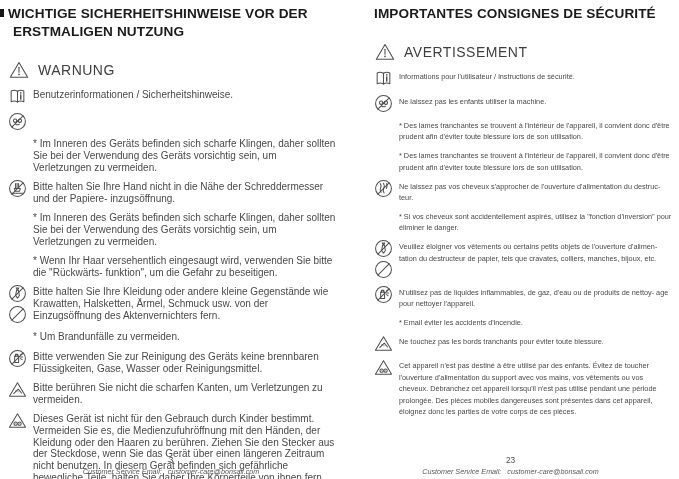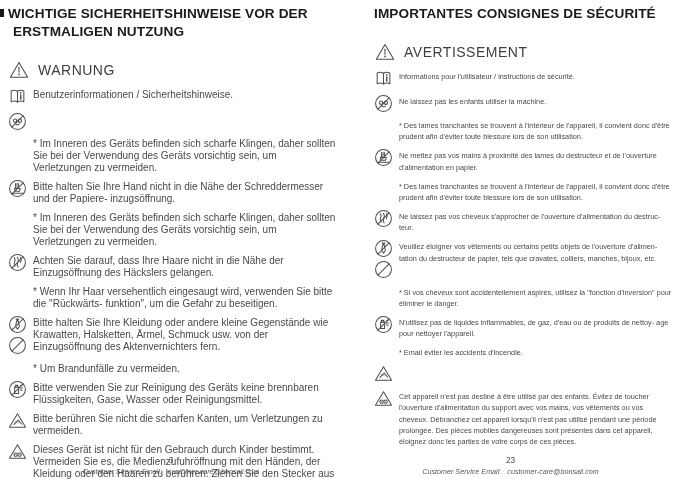--- a/index.html
+++ b/index.html
@@ -97,34 +97,20 @@
                 </svg>
               </span>
             </div>
             <div class="item-text">Bitte halten Sie Ihre Hand nicht in die Nähe der Schreddermesser und der Papiere- inzugsöffnung.</div>
           </div>
           <div class="item-row">
             <div class="icon-cell"></div>
             <div class="item-text">* Im Inneren des Geräts befinden sich scharfe Klingen, daher sollten Sie bei der Verwendung des Geräts vorsichtig sein, um Verletzungen zu vermeiden.</div>
           </div>
           <div class="item-row">
-            <div class="icon-cell">
-              <span>
-                <svg class="icon" viewBox="0 0 24 24" fill="none" stroke="#4f4f4f" stroke-width="1.3" stroke-linecap="round" stroke-linejoin="round">
-                  <circle cx="12" cy="12" r="10"></circle>
-                  <path d="M8 5.8 q2 3 .2 6 q-1.4 2.4 .8 5"></path>
-                  <path d="M12 5.4 q2 3.2 .2 6.6 q-1.4 2.8 .6 5.6"></path>
-                  <path d="M15.8 5.8 q1.6 3 -.2 6.2"></path>
-                  <line x1="4.9" y1="19.1" x2="19.1" y2="4.9"></line>
-                </svg>
-              </span>
-            </div>
-            <div class="item-text">Achten Sie darauf, dass Ihre Haare nicht in die Nähe der Einzugsöffnung des Häckslers gelangen.</div>
-          </div>
-          <div class="item-row">
             <div class="icon-cell"></div>
             <div class="item-text">* Wenn Ihr Haar versehentlich eingesaugt wird, verwenden Sie bitte die "Rückwärts- funktion", um die Gefahr zu beseitigen.</div>
           </div>
           <div class="item-row">
             <div class="icon-cell">
               <span>
                 <svg class="icon" viewBox="0 0 24 24" fill="none" stroke="#4f4f4f" stroke-width="1.3" stroke-linecap="round" stroke-linejoin="round">
                   <circle cx="12" cy="12" r="10"></circle>
                   <path d="M10.4 5 H13.6 L12 7.6 Z"></path>
                   <path d="M10.9 7.6 L9.6 14.6 L12 17.8 L14.4 14.6 L13.1 7.6 Z"></path>
@@ -236,73 +222,59 @@
                 </svg>
               </span>
             </div>
             <div class="item-text">Ne laissez pas les enfants utiliser la machine.</div>
           </div>
           <div class="item-row">
             <div class="icon-cell"></div>
             <div class="item-text">* Des lames tranchantes se trouvent à l'intérieur de l'appareil, il convient donc d'être prudent afin d'éviter toute blessure lors de son utilisation.</div>
           </div>
           <div class="item-row">
-            <div class="icon-cell">
-              <span>
-                <svg class="icon" viewBox="0 0 24 24" fill="none" stroke="#4f4f4f" stroke-width="1.3" stroke-linecap="round" stroke-linejoin="round">
-                  <circle cx="12" cy="12" r="10"></circle>
-                  <path d="M9.4 5.8 V12 M11.4 5.4 V12 M13.4 5.8 V12"></path>
-                  <path d="M8 12 H15.6 L14.6 15.4 H9 Z"></path>
-                  <line x1="5.6" y1="18" x2="18.4" y2="18"></line>
-                  <line x1="4.9" y1="19.1" x2="19.1" y2="4.9"></line>
-                </svg>
-              </span>
-            </div>
-            <div class="item-text">Ne mettez pas vos mains à proximité des lames du destructeur et de l'ouverture d'alimentation en papier.</div>
-          </div>
-          <div class="item-row">
             <div class="icon-cell"></div>
             <div class="item-text">* Des lames tranchantes se trouvent à l'intérieur de l'appareil, il convient donc d'être prudent afin d'éviter toute blessure lors de son utilisation.</div>
           </div>
           <div class="item-row">
             <div class="icon-cell">
               <span>
                 <svg class="icon" viewBox="0 0 24 24" fill="none" stroke="#4f4f4f" stroke-width="1.3" stroke-linecap="round" stroke-linejoin="round">
                   <circle cx="12" cy="12" r="10"></circle>
                   <path d="M8 5.8 q2 3 .2 6 q-1.4 2.4 .8 5"></path>
                   <path d="M12 5.4 q2 3.2 .2 6.6 q-1.4 2.8 .6 5.6"></path>
                   <path d="M15.8 5.8 q1.6 3 -.2 6.2"></path>
                   <line x1="4.9" y1="19.1" x2="19.1" y2="4.9"></line>
                 </svg>
               </span>
             </div>
             <div class="item-text">Ne laissez pas vos cheveux s'approcher de l'ouverture d'alimentation du destruc- teur.</div>
           </div>
           <div class="item-row">
+            <div class="icon-cell"></div>
+            <div class="item-text">* Si vos cheveux sont accidentellement aspirés, utilisez la "fonction d'inversion" pour éliminer le danger.</div>
+          </div>
+          <div class="item-row">
             <div class="icon-cell">
               <span>
                 <svg class="icon" viewBox="0 0 24 24" fill="none" stroke="#4f4f4f" stroke-width="1.3" stroke-linecap="round" stroke-linejoin="round">
                   <circle cx="12" cy="12" r="10"></circle>
                   <path d="M10.4 5 H13.6 L12 7.6 Z"></path>
                   <path d="M10.9 7.6 L9.6 14.6 L12 17.8 L14.4 14.6 L13.1 7.6 Z"></path>
                   <line x1="4.9" y1="19.1" x2="19.1" y2="4.9"></line>
                 </svg>
               </span>
               <span>
                 <svg class="icon" viewBox="0 0 24 24" fill="none" stroke="#4f4f4f" stroke-width="1.3" stroke-linecap="round" stroke-linejoin="round">
                   <circle cx="12" cy="12" r="10"></circle>
                   <line x1="4.9" y1="19.1" x2="19.1" y2="4.9"></line>
                 </svg>
               </span>
             </div>
             <div class="item-text">Veuillez éloigner vos vêtements ou certains petits objets de l'ouverture d'alimen- tation du destructeur de papier, tels que cravates, colliers, manches, bijoux, etc.</div>
-          </div>
-          <div class="item-row">
-            <div class="icon-cell"></div>
-            <div class="item-text">* Si vos cheveux sont accidentellement aspirés, utilisez la "fonction d'inversion" pour éliminer le danger.</div>
           </div>
           <div class="item-row">
             <div class="icon-cell">
               <span>
                 <svg class="icon" viewBox="0 0 24 24" fill="none" stroke="#4f4f4f" stroke-width="1.3" stroke-linecap="round" stroke-linejoin="round">
                   <circle cx="12" cy="12" r="10"></circle>
                   <rect x="8.4" y="9" width="5" height="8"></rect>
                   <path d="M9.4 9 V6.8 H12.4 V9"></path>
                   <path d="M15.6 7.6 l2.2 -1.2 M15.8 10 h2.6 M15.6 12.2 l2.2 1.2"></path>
                   <line x1="4.9" y1="19.1" x2="19.1" y2="4.9"></line>
@@ -319,20 +291,21 @@
             <div class="icon-cell">
               <span>
                 <svg class="icon" viewBox="0 0 24 24" fill="none" stroke="#4f4f4f" stroke-width="1.3" stroke-linecap="round" stroke-linejoin="round">
                   <path d="M12 3.4 L22.2 20.4 H1.8 Z"></path>
                   <path d="M7.4 17 L13 11.6 L17 16.4"></path>
                   <circle cx="10.2" cy="13.4" r=".7" fill="#4f4f4f" stroke="none"></circle>
                   <circle cx="12.6" cy="14.8" r=".7" fill="#4f4f4f" stroke="none"></circle>
                 </svg>
               </span>
             </div>
+            <div class="item-text">Ne touchez pas les bords tranchants pour éviter toute blessure.</div>
           </div>
           <div class="item-row">
             <div class="icon-cell">
               <span>
                 <svg class="icon" viewBox="0 0 24 24" fill="none" stroke="#4f4f4f" stroke-width="1.3" stroke-linecap="round" stroke-linejoin="round">
                   <path d="M12 3.4 L22.2 20.4 H1.8 Z"></path>
                   <circle cx="9.6" cy="16" r="2.1"></circle>
                   <circle cx="14.6" cy="16" r="2.1"></circle>
                   <circle cx="9.6" cy="16" r=".5" fill="#4f4f4f" stroke="none"></circle>
                   <circle cx="14.6" cy="16" r=".5" fill="#4f4f4f" stroke="none"></circle>

